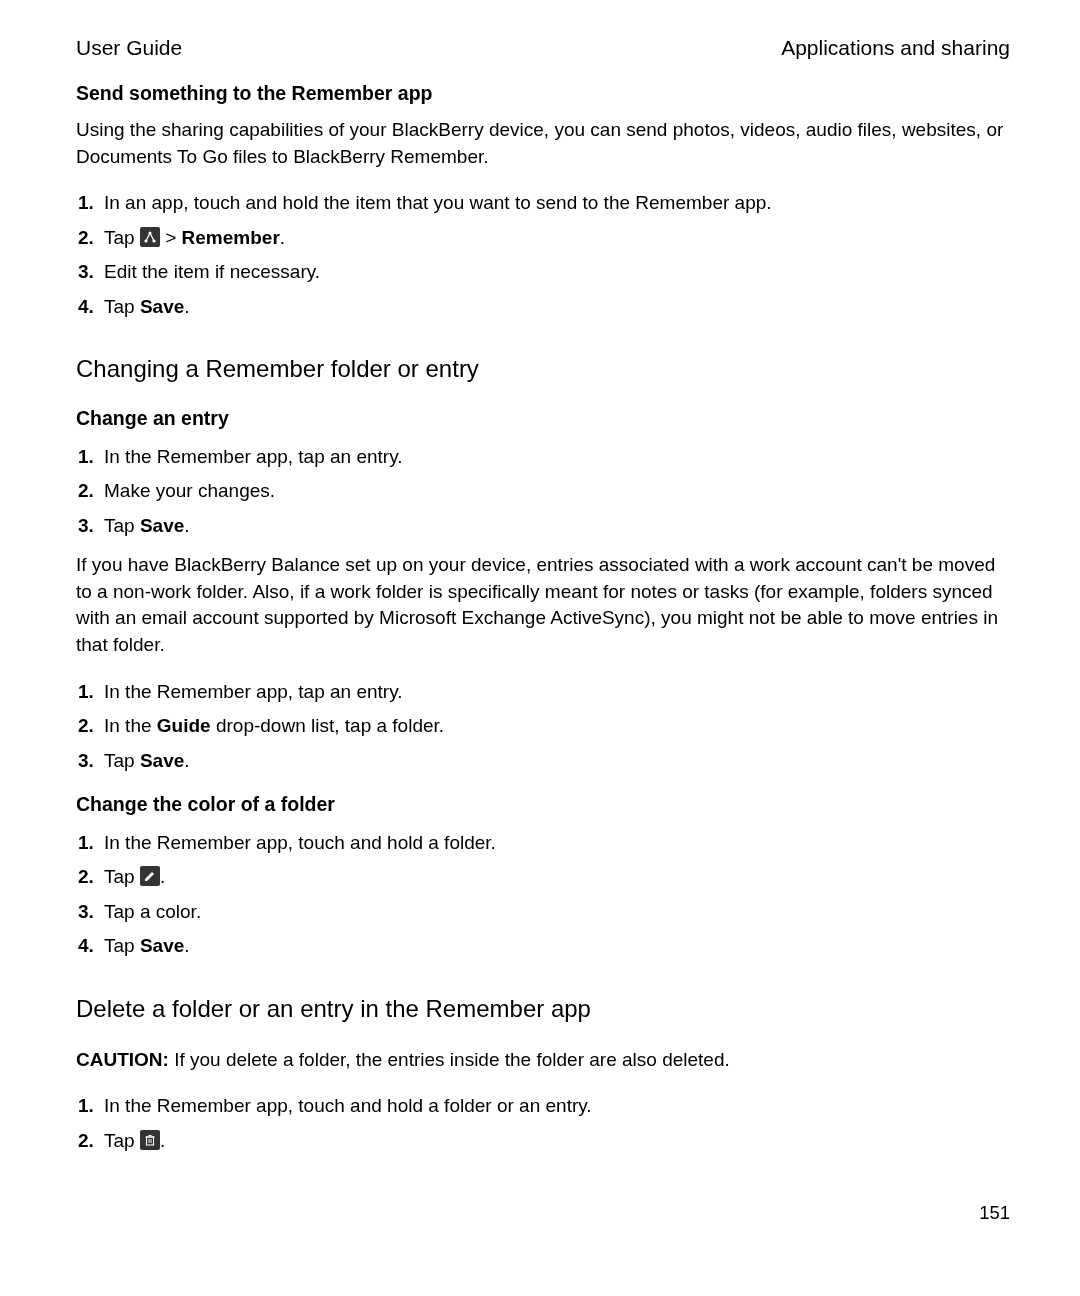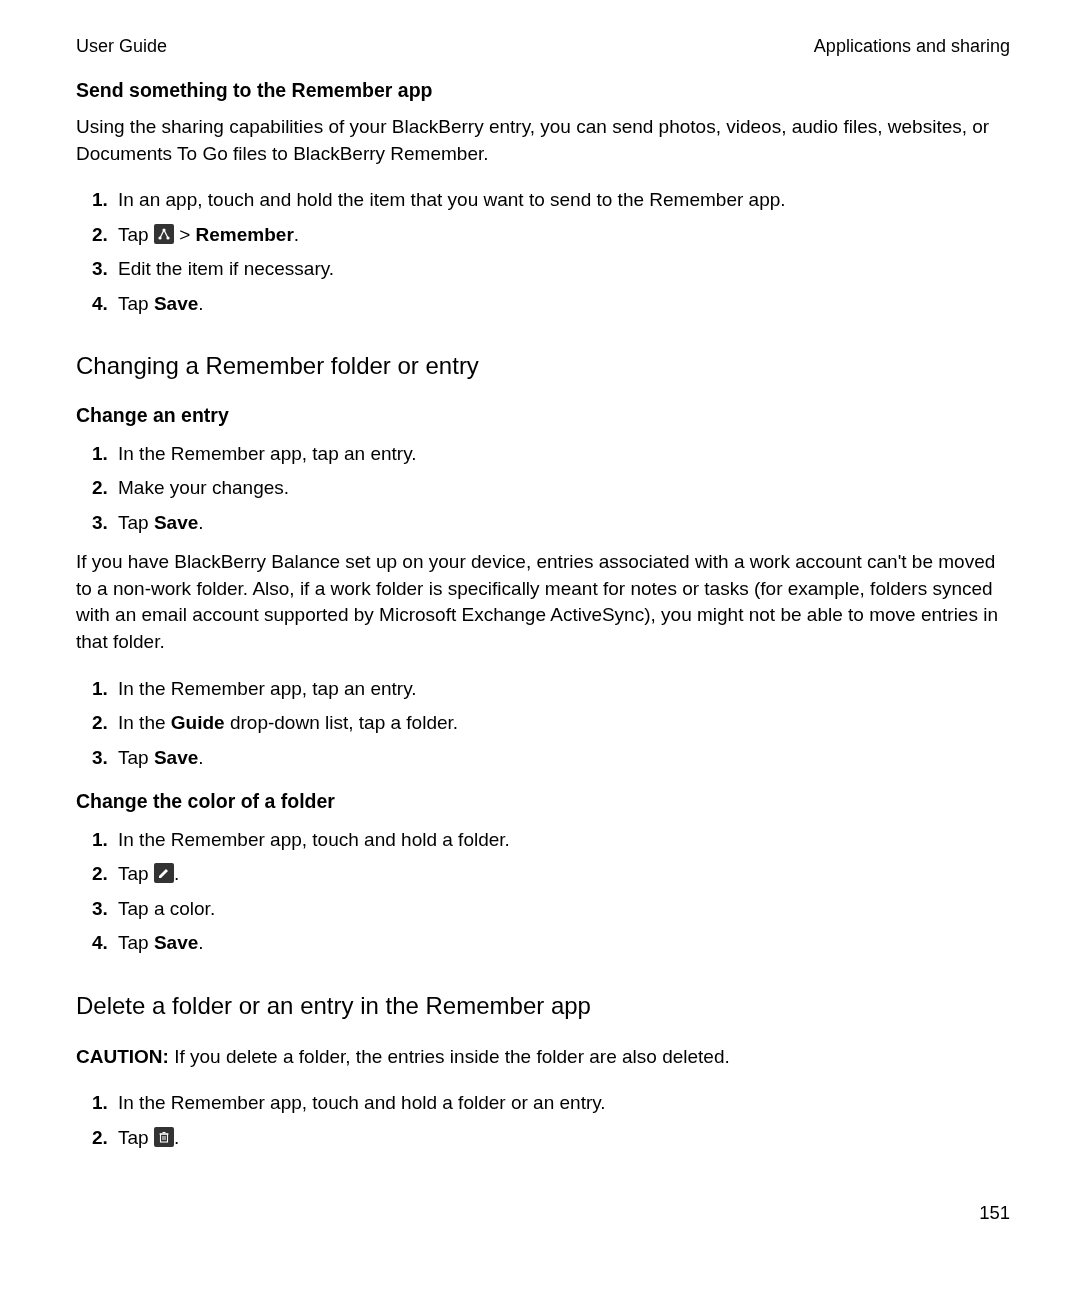--- a/index.html
+++ b/index.html
@@ -15,21 +15,21 @@
   .page {
     padding: 36px 70px 36px 76px;
     box-sizing: border-box;
     width: 100%;
     height: 100%;
     position: relative;
   }
   .header {
     display: flex;
     justify-content: space-between;
-    font-size: 18px;
+    font-size: 21px;
     margin-bottom: 22px;
   }
   .h3 {
     font-weight: bold;
     font-size: 19.5px;
     margin-bottom: 12px;
     margin-top: 8px;
   }
   .h2 {
     font-weight: normal;
@@ -45,21 +45,21 @@
   ol.steps {
     list-style: none;
     padding: 0;
     margin: 0 0 12px 0;
   }
   ol.steps > li {
     font-size: 19px;
     line-height: 1.55;
     padding-left: 30px;
     text-indent: -30px;
-    margin-left: 16px;
+    margin-left: 2px;
     margin-bottom: 5px;
   }
   ol.steps > li .num {
     font-weight: bold;
     display: inline-block;
     width: 26px;
     text-indent: 0;
   }
   .bold { font-weight: bold; }
   .icon {
@@ -86,21 +86,21 @@
 </head>
 <body>
 
 <div class="page">
   <div class="header">
     <span>User Guide</span>
     <span>Applications and sharing</span>
   </div>
 
   <div class="h3">Send something to the Remember app</div>
-  <div class="para">Using the sharing capabilities of your BlackBerry entry, you can send photos, videos, audio files, websites, or Documents To Go files to BlackBerry Remember.</div>
+  <div class="para">Using the sharing capabilities of your BlackBerry device, you can send photos, videos, audio files, websites, or Documents To Go files to BlackBerry Remember.</div>
   <ol class="steps">
     <li><span class="num">1.</span><span>In an app, touch and hold the item that you want to send to the Remember app.</span></li>
     <li><span class="num">2.</span><span>Tap </span><span class="icon">
           <svg width="14" height="14" viewBox="0 0 14 14">
             <circle cx="7" cy="3" r="1.6" fill="#fff"></circle>
             <circle cx="3" cy="11" r="1.6" fill="#fff"></circle>
             <circle cx="11" cy="11" r="1.6" fill="#fff"></circle>
             <line x1="7" y1="3" x2="3" y2="11" stroke="#fff" stroke-width="1.2"></line>
             <line x1="7" y1="3" x2="11" y2="11" stroke="#fff" stroke-width="1.2"></line>
           </svg>

